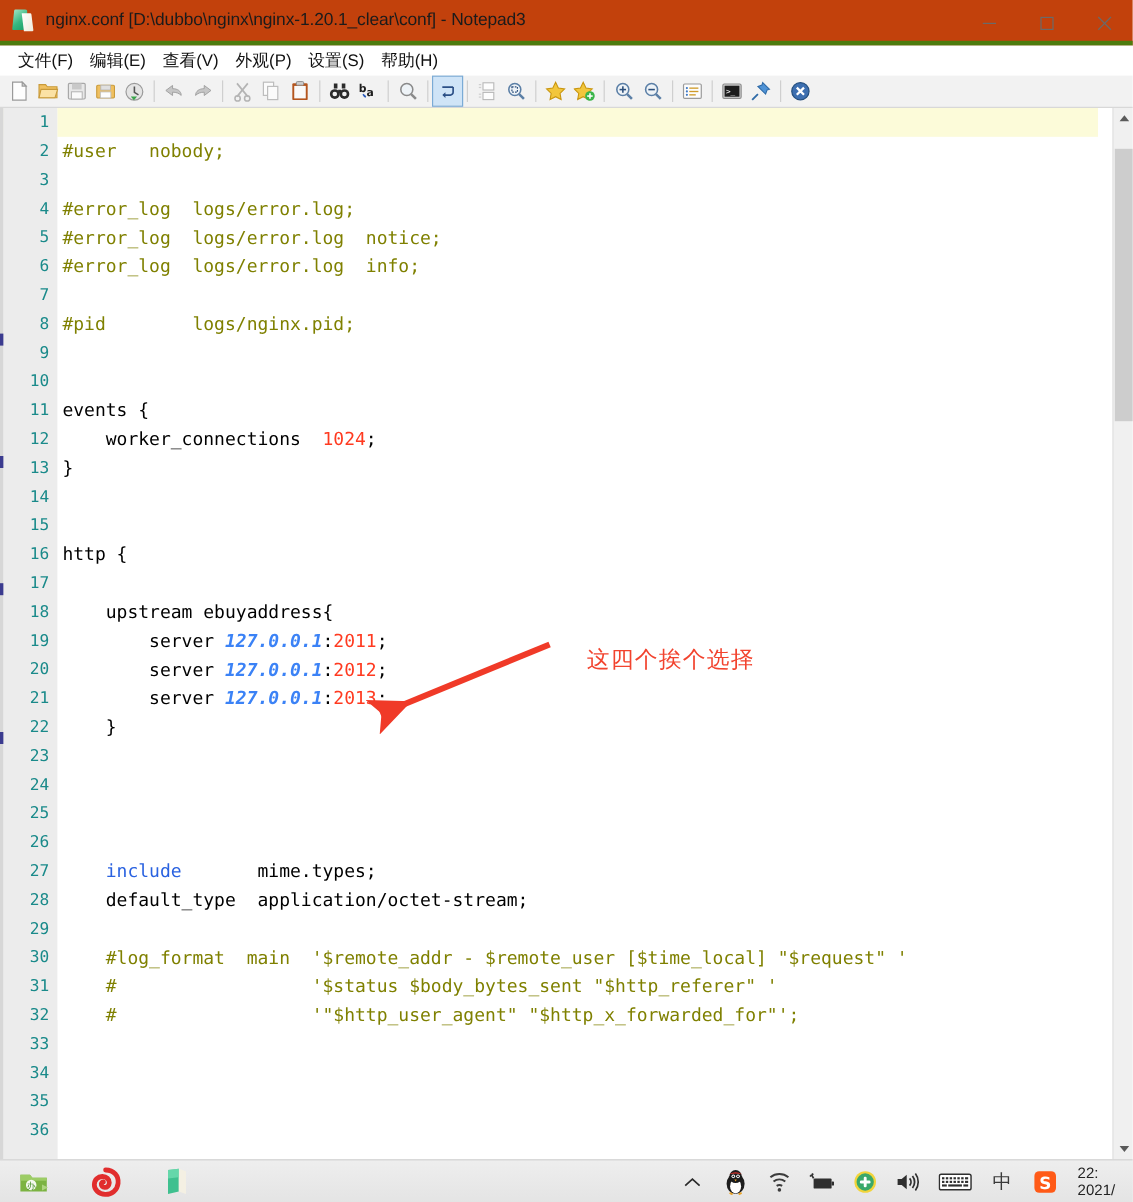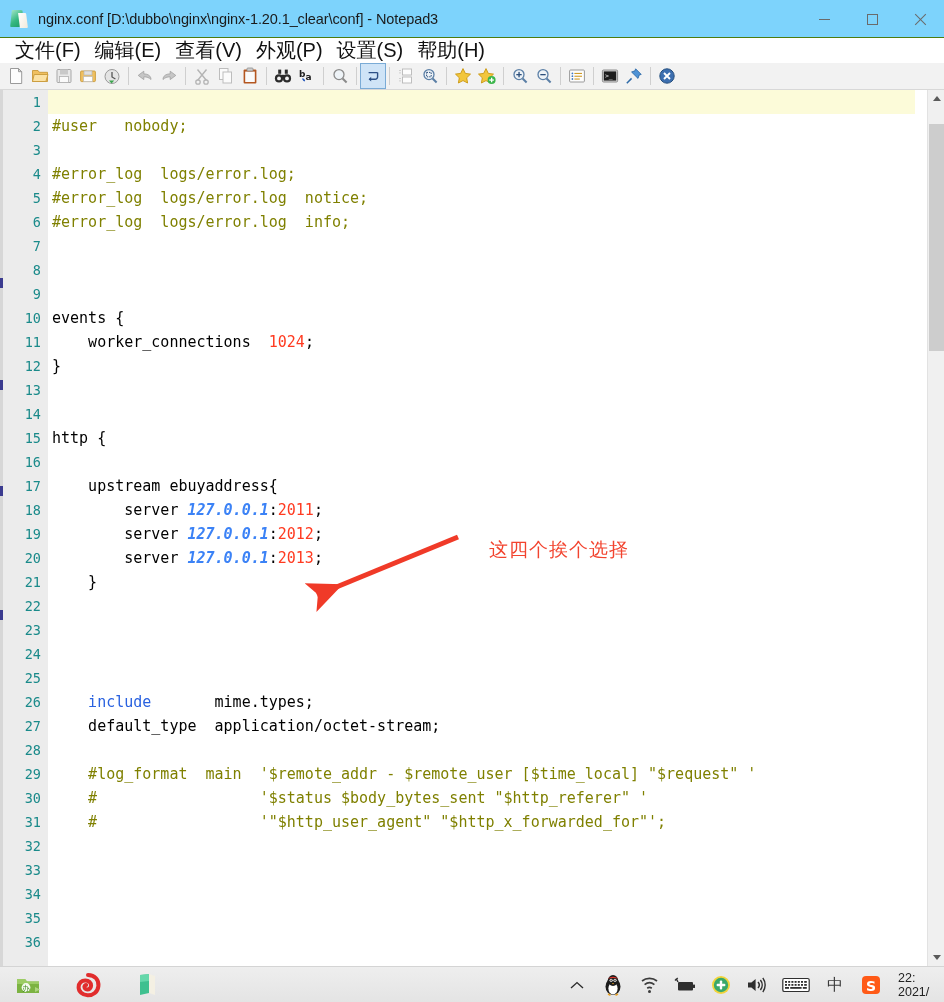--- a/index.html
+++ b/index.html
@@ -12,22 +12,22 @@
   #app {
     position: relative;
     width: 944px; height: 1002px;
     background: #ffffff;
   }
 
   
   .titlebar {
     position: absolute; left: 0; top: 0;
     width: 944px; height: 38px;
-    background: #7dd3fc;
-    border-bottom: 1px solid #4d7c0f;
+    background: #c2410c;
+    border-bottom: 4px solid #4d7c0f;
     display: flex; align-items: center;
   }
   .title-icon {
     width: 20px; height: 20px; margin-left: 9px; margin-right: 9px;
     position: relative; flex: 0 0 auto;
   }
   .title-icon .bk {
     position: absolute; left: 2px; top: 1px;
     width: 11px; height: 17px;
     background: linear-gradient(140deg,#9fe3c4 0%, #37b882 55%, #1d9e68 100%);
@@ -63,21 +63,21 @@
 
   
   .menubar {
     position: absolute; left: 0; top: 38px;
     width: 944px; height: 25px;
     background: #ffffff;
     display: flex; align-items: center;
     padding-left: 8px;
   }
   .menu-item {
-    font-size: 20px; color: #111; padding: 2px 7px;
+    font-size: 14px; color: #111; padding: 2px 7px;
     white-space: nowrap; cursor: default;
   }
 
   
   .toolbar {
     position: absolute; left: 0; top: 63px;
     width: 944px; height: 27px;
     background: #f2f2f2;
     border-bottom: 1px solid #d8d8d8;
     display: flex; align-items: center; padding-left: 4px;
@@ -509,20 +509,21 @@
         <div class="gutter-line">36</div>
       </div>
     <div class="codearea" id="codearea">
         <div class="code-line cur">&nbsp;</div>
         <div class="code-line"><span class="tk-com">#user   nobody;</span></div>
         <div class="code-line">&nbsp;</div>
         <div class="code-line"><span class="tk-com">#error_log  logs/error.log;</span></div>
         <div class="code-line"><span class="tk-com">#error_log  logs/error.log  notice;</span></div>
         <div class="code-line"><span class="tk-com">#error_log  logs/error.log  info;</span></div>
         <div class="code-line">&nbsp;</div>
+        <div class="code-line"><span class="tk-com">#pid        logs/nginx.pid;</span></div>
         <div class="code-line">&nbsp;</div>
         <div class="code-line">&nbsp;</div>
         <div class="code-line"><span>events {</span></div>
         <div class="code-line"><span>    worker_connections  </span><span class="tk-num">1024</span><span>;</span></div>
         <div class="code-line"><span>}</span></div>
         <div class="code-line">&nbsp;</div>
         <div class="code-line">&nbsp;</div>
         <div class="code-line"><span>http {</span></div>
         <div class="code-line">&nbsp;</div>
         <div class="code-line"><span>    upstream ebuyaddress{</span></div>

